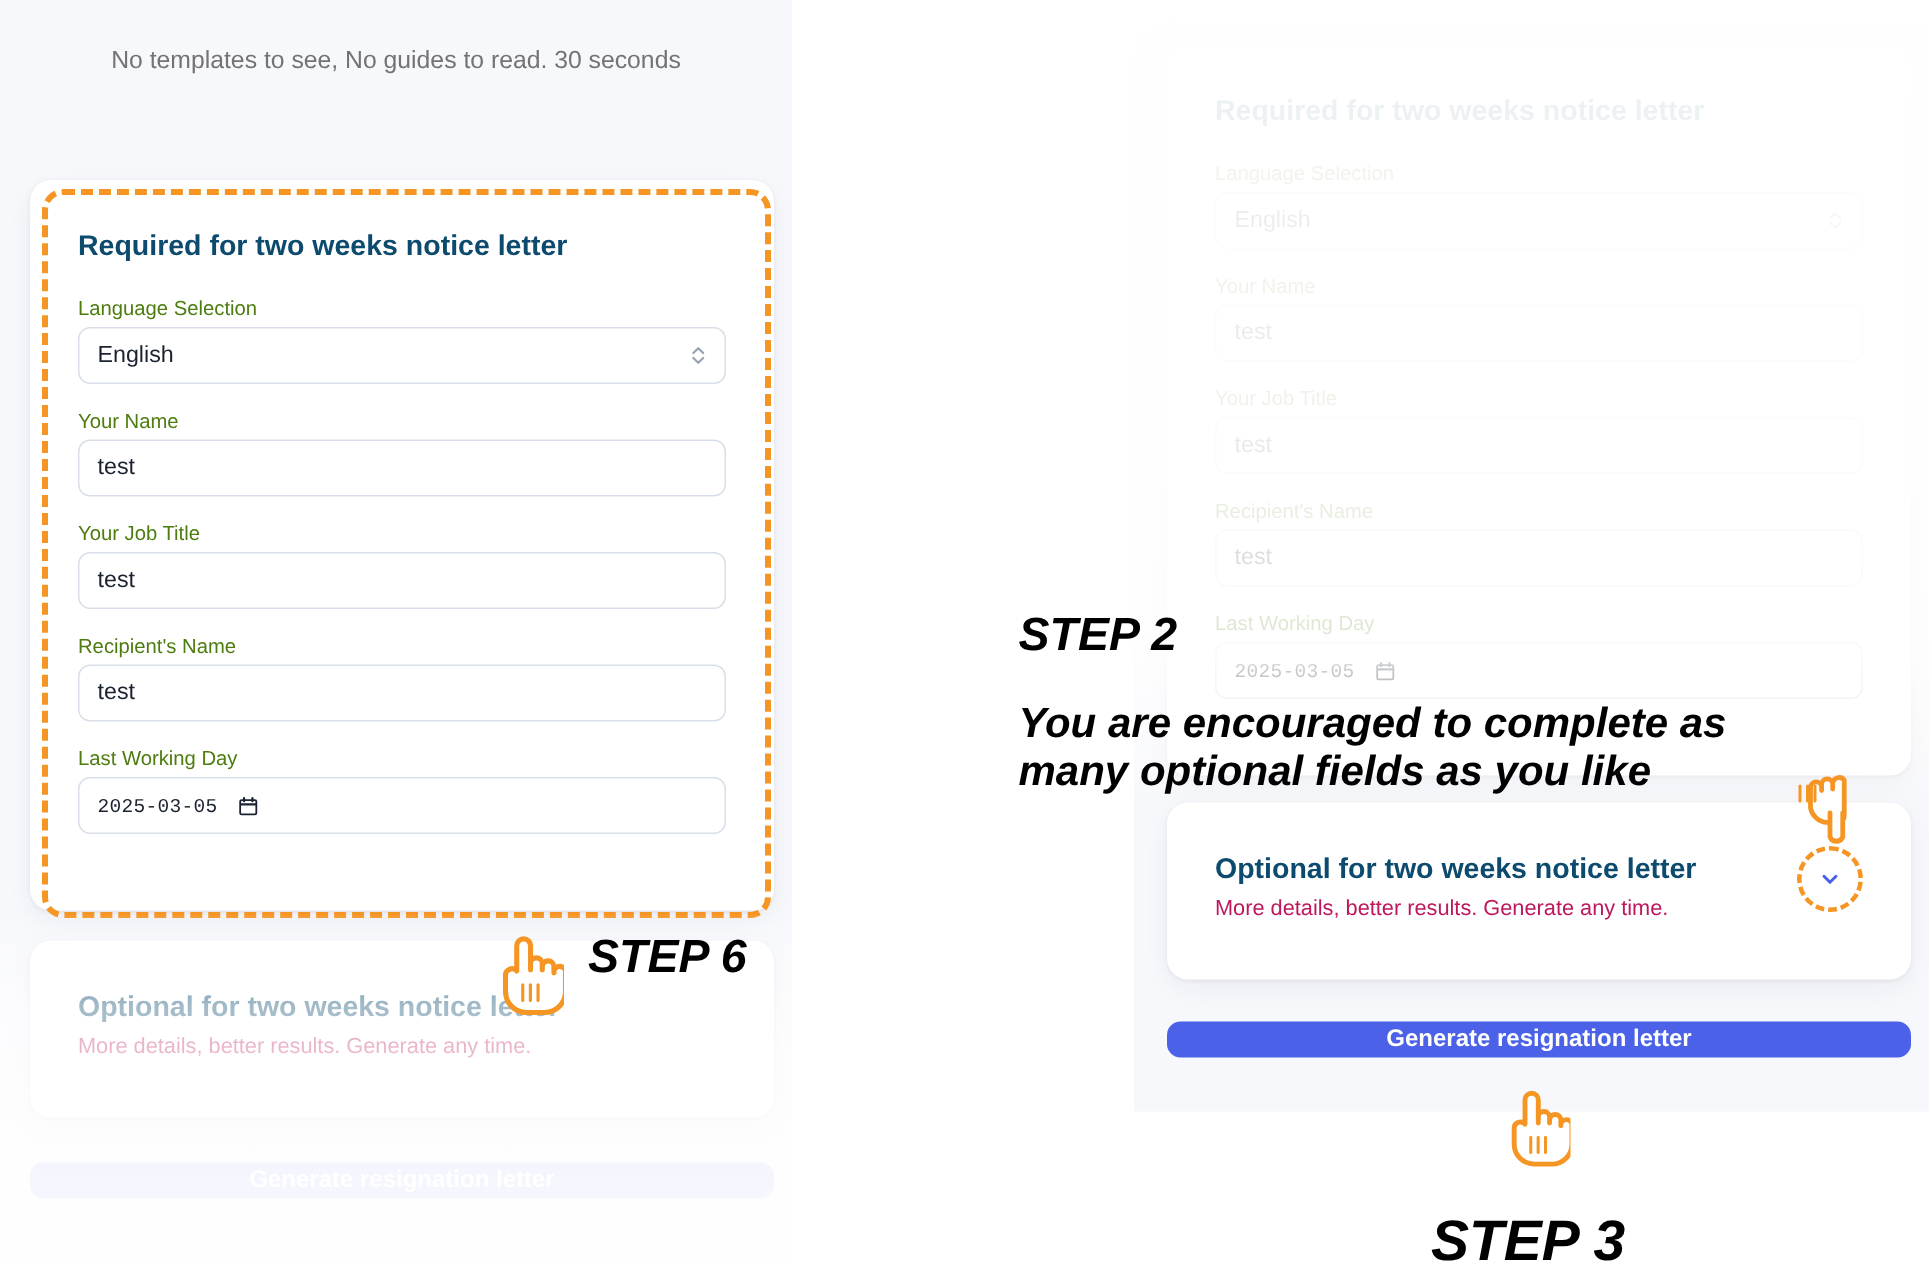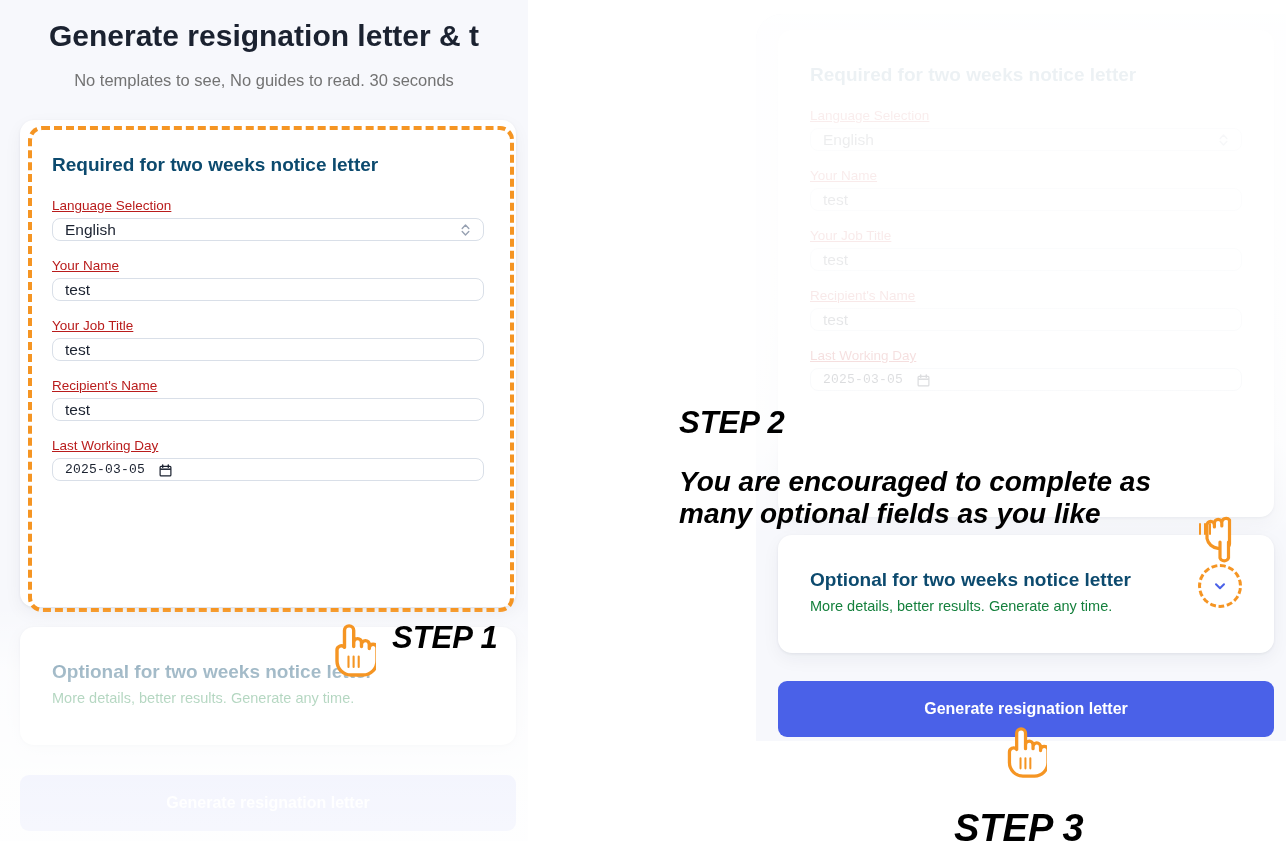--- a/index.html
+++ b/index.html
@@ -77,39 +77,38 @@
   }
 
   .card-title {
     font-size: 19px;
     font-weight: bold;
     color: #0c4a6e;
     margin: 0;
   }
   .card-sub {
     font-size: 14.5px;
-    color: #15803d;
+    color: #be185d;
     margin: 7px 0 0 0;
   }
 
   
   .field { margin-top: 17px; }
   .field:first-child { margin-top: 0; }
   .field-label {
     display: block;
     font-size: 13.5px;
-    color: #b91c1c;
+    color: #4d7c0f;
     margin-bottom: 5px;
-    text-decoration: underline;
   }
   .control {
     position: relative;
     box-sizing: border-box;
     width: 100%;
-    height: 23px;
+    height: 38px;
     border: 1px solid #d9dfe8;
     border-radius: 8px;
     background: #ffffff;
     font-size: 15.5px;
     color: #1b2230;
     display: flex;
     align-items: center;
     padding: 0 12px;
   }
   .control.select .val { flex: 1; }
@@ -137,21 +136,21 @@
     position: absolute;
     border: 4px dashed #f59523;
     border-radius: 14px;
     pointer-events: none;
   }
 
   
   .btn-primary {
     box-sizing: border-box;
     width: 100%;
-    height: 56px;
+    height: 24px;
     border: none;
     border-radius: 9px;
     background: #4a61e8;
     color: #ffffff;
     font-size: 16px;
     font-weight: bold;
     font-family: "Liberation Sans", sans-serif;
     cursor: pointer;
   }
   .btn-primary.disabled {
@@ -206,21 +205,20 @@
     color: #4a61e8;
   }
 </style>
 </head>
 <body>
 
 <div class="panel" id="left-panel">
   <div class="app-inner">
 
     <div class="hero" style="position:absolute; left:0; top:8px; width:528px;">
-      <h1>Generate resignation letter &amp; t</h1>
       <p class="sub">No templates to see, No guides to read. 30 seconds</p>
     </div>
 
     <div class="card" style="position:absolute; left:20px; top:120px; width:496px; height:487px;">
       <div style="position:absolute; left:32px; top:34px; right:32px;">
         <h2 class="card-title">Required for two weeks notice letter</h2>
 
         <div style="margin-top:22px;">
 
           <div class="field">
@@ -367,21 +365,21 @@
     <svg viewBox="0 0 54 60" width="54" height="60" fill="none">
       <path d="M22.5 25.5 L22.5 10.5 A4.6 4.6 0 0 1 31.7 10.5 L31.7 26.5
                L31.7 22.5 A3.9 3.9 0 0 1 39.5 22.5 L39.5 26.5
                L39.5 24.5 A3.9 3.9 0 0 1 47.3 24.5 L47.3 28.5
                L47.3 27.5 A3.9 3.9 0 0 1 55 27.5 L55 41
                A14 14 0 0 1 41 55 L29 55 A14 14 0 0 1 15 41 L15 30.5
                A4.3 4.3 0 0 1 22.5 27.3 Z" fill="#ffffff" stroke="#f59523" stroke-width="3.4" stroke-linejoin="round"></path>
       <path d="M26.5 36.5 V47 M31.6 36.5 V47 M36.7 36.5 V47" stroke="#f59523" stroke-width="2.1" stroke-linecap="round"></path>
     </svg>
   </div>
-  <div class="anno-text anno-step" style="left:392px; top:620px;">STEP 1</div>
+  <div class="anno-text anno-step" style="left:392px; top:620px;">STEP 6</div>
 
   <div class="anno-text anno-step" style="left:679px; top:405px;">STEP 2</div>
   <div class="anno-text anno-body" style="left:679px; top:466px;">You are encouraged to complete as
 many optional fields as you like</div>
 
   <div class="hand" style="left:1186px; top:514px; width:52px; height:58px;">
     <svg viewBox="0 0 52 58" width="52" height="58" fill="none">
       <g transform="translate(52,0) scale(-1,1)">
         <path d="M8.5 6 L8.5 30 A4.3 4.3 0 0 0 13 34.3
                  L13 34.3 L20 34.3

